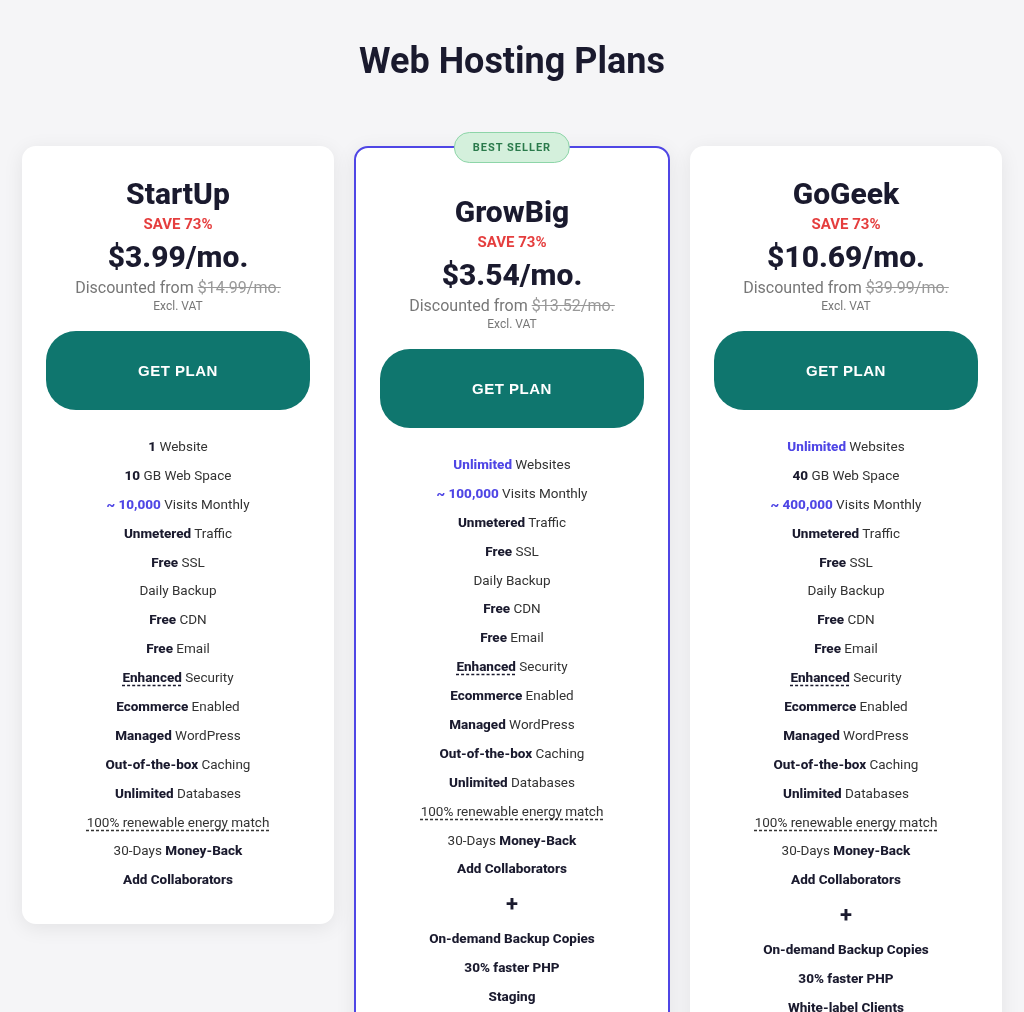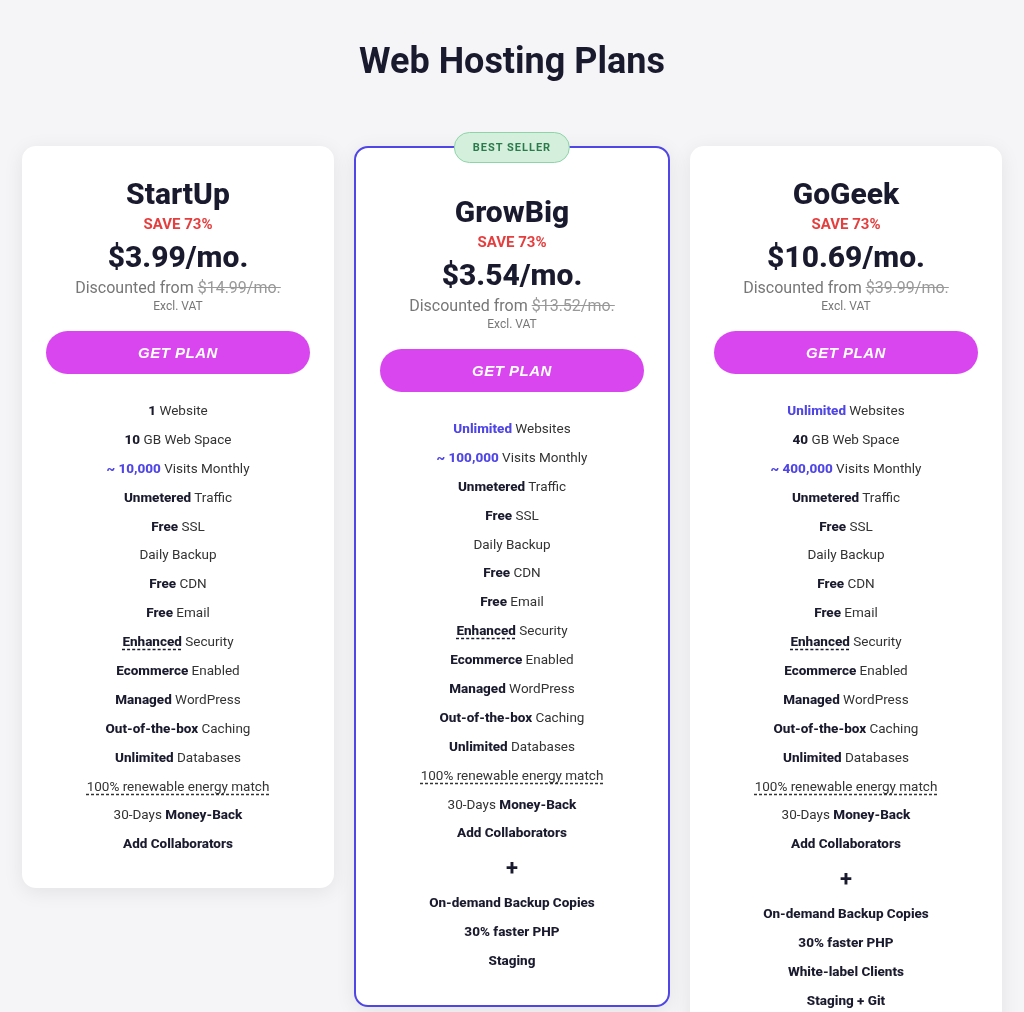--- a/index.html
+++ b/index.html
@@ -79,32 +79,31 @@
     }
     .discount-info s {
       color: #999;
     }
     .excl-vat {
       font-size: 12px;
       color: #777;
       margin-bottom: 18px;
     }
     .get-plan-btn {
-      background: #d946ef;
+      background: #0f766e;
       color: #fff;
       border: none;
       border-radius: 30px;
-      padding: 13px 36px;
+      padding: 31px 36px;
       font-size: 15px;
       font-weight: 700;
       cursor: pointer;
       width: 100%;
       margin-bottom: 22px;
       letter-spacing: 0.5px;
-      font-style: italic;
     }
     .features-list {
       list-style: none;
       text-align: center;
     }
     .features-list li {
       font-size: 13.5px;
       color: #333;
       padding: 5px 0;
       line-height: 1.4;

